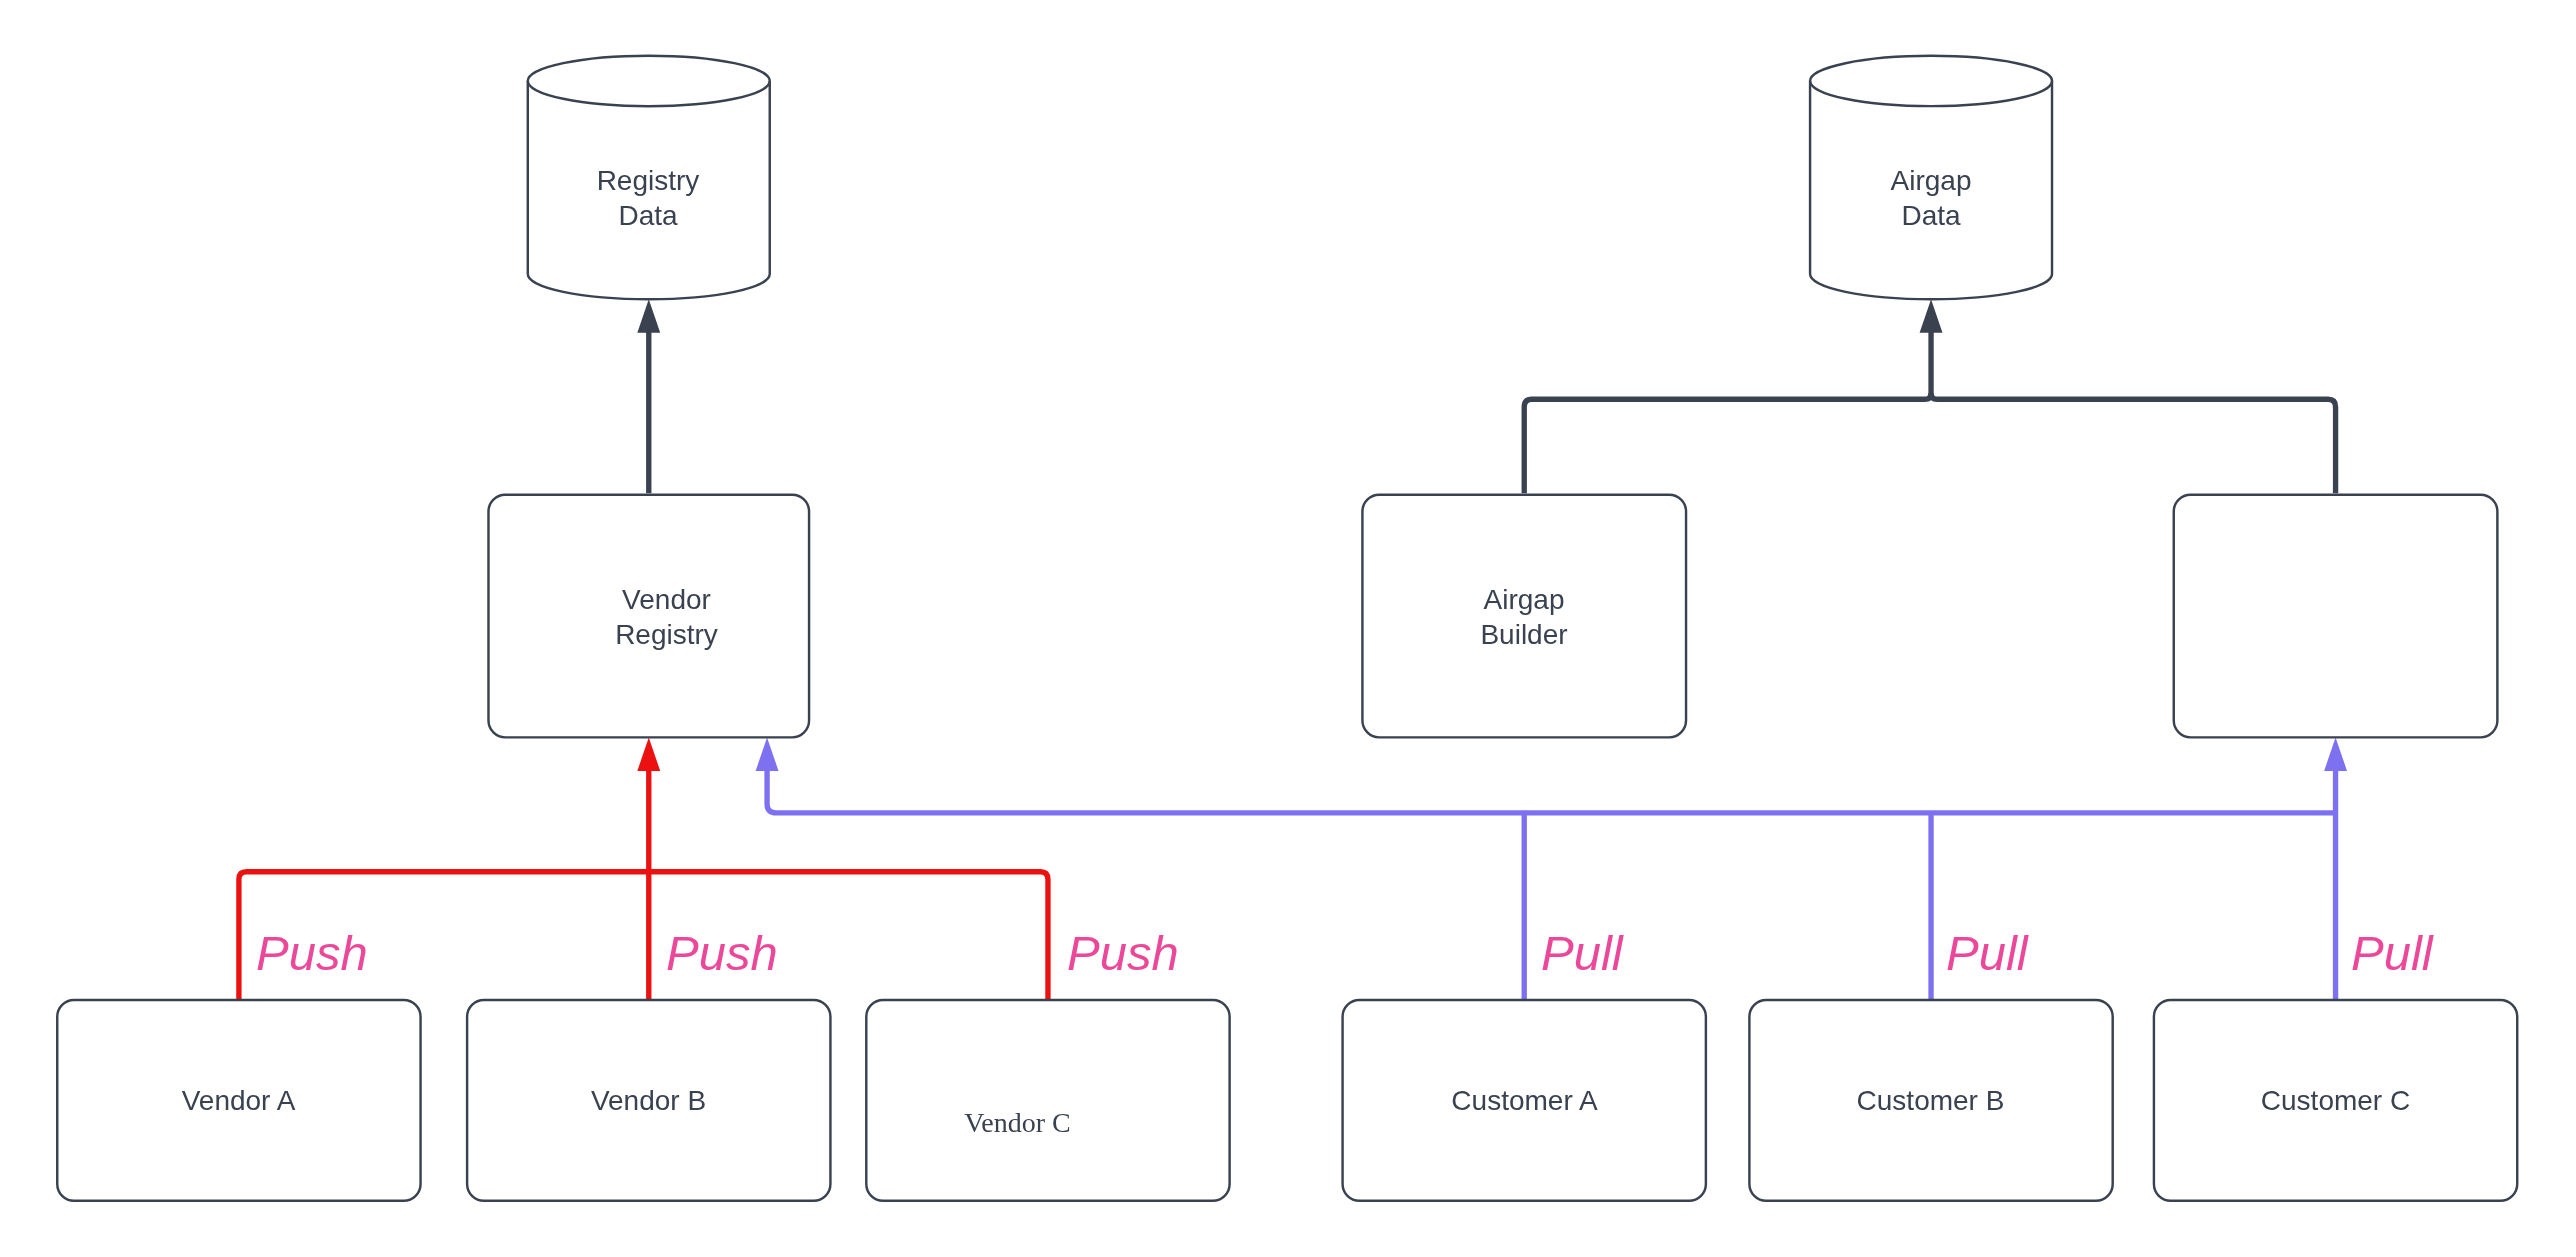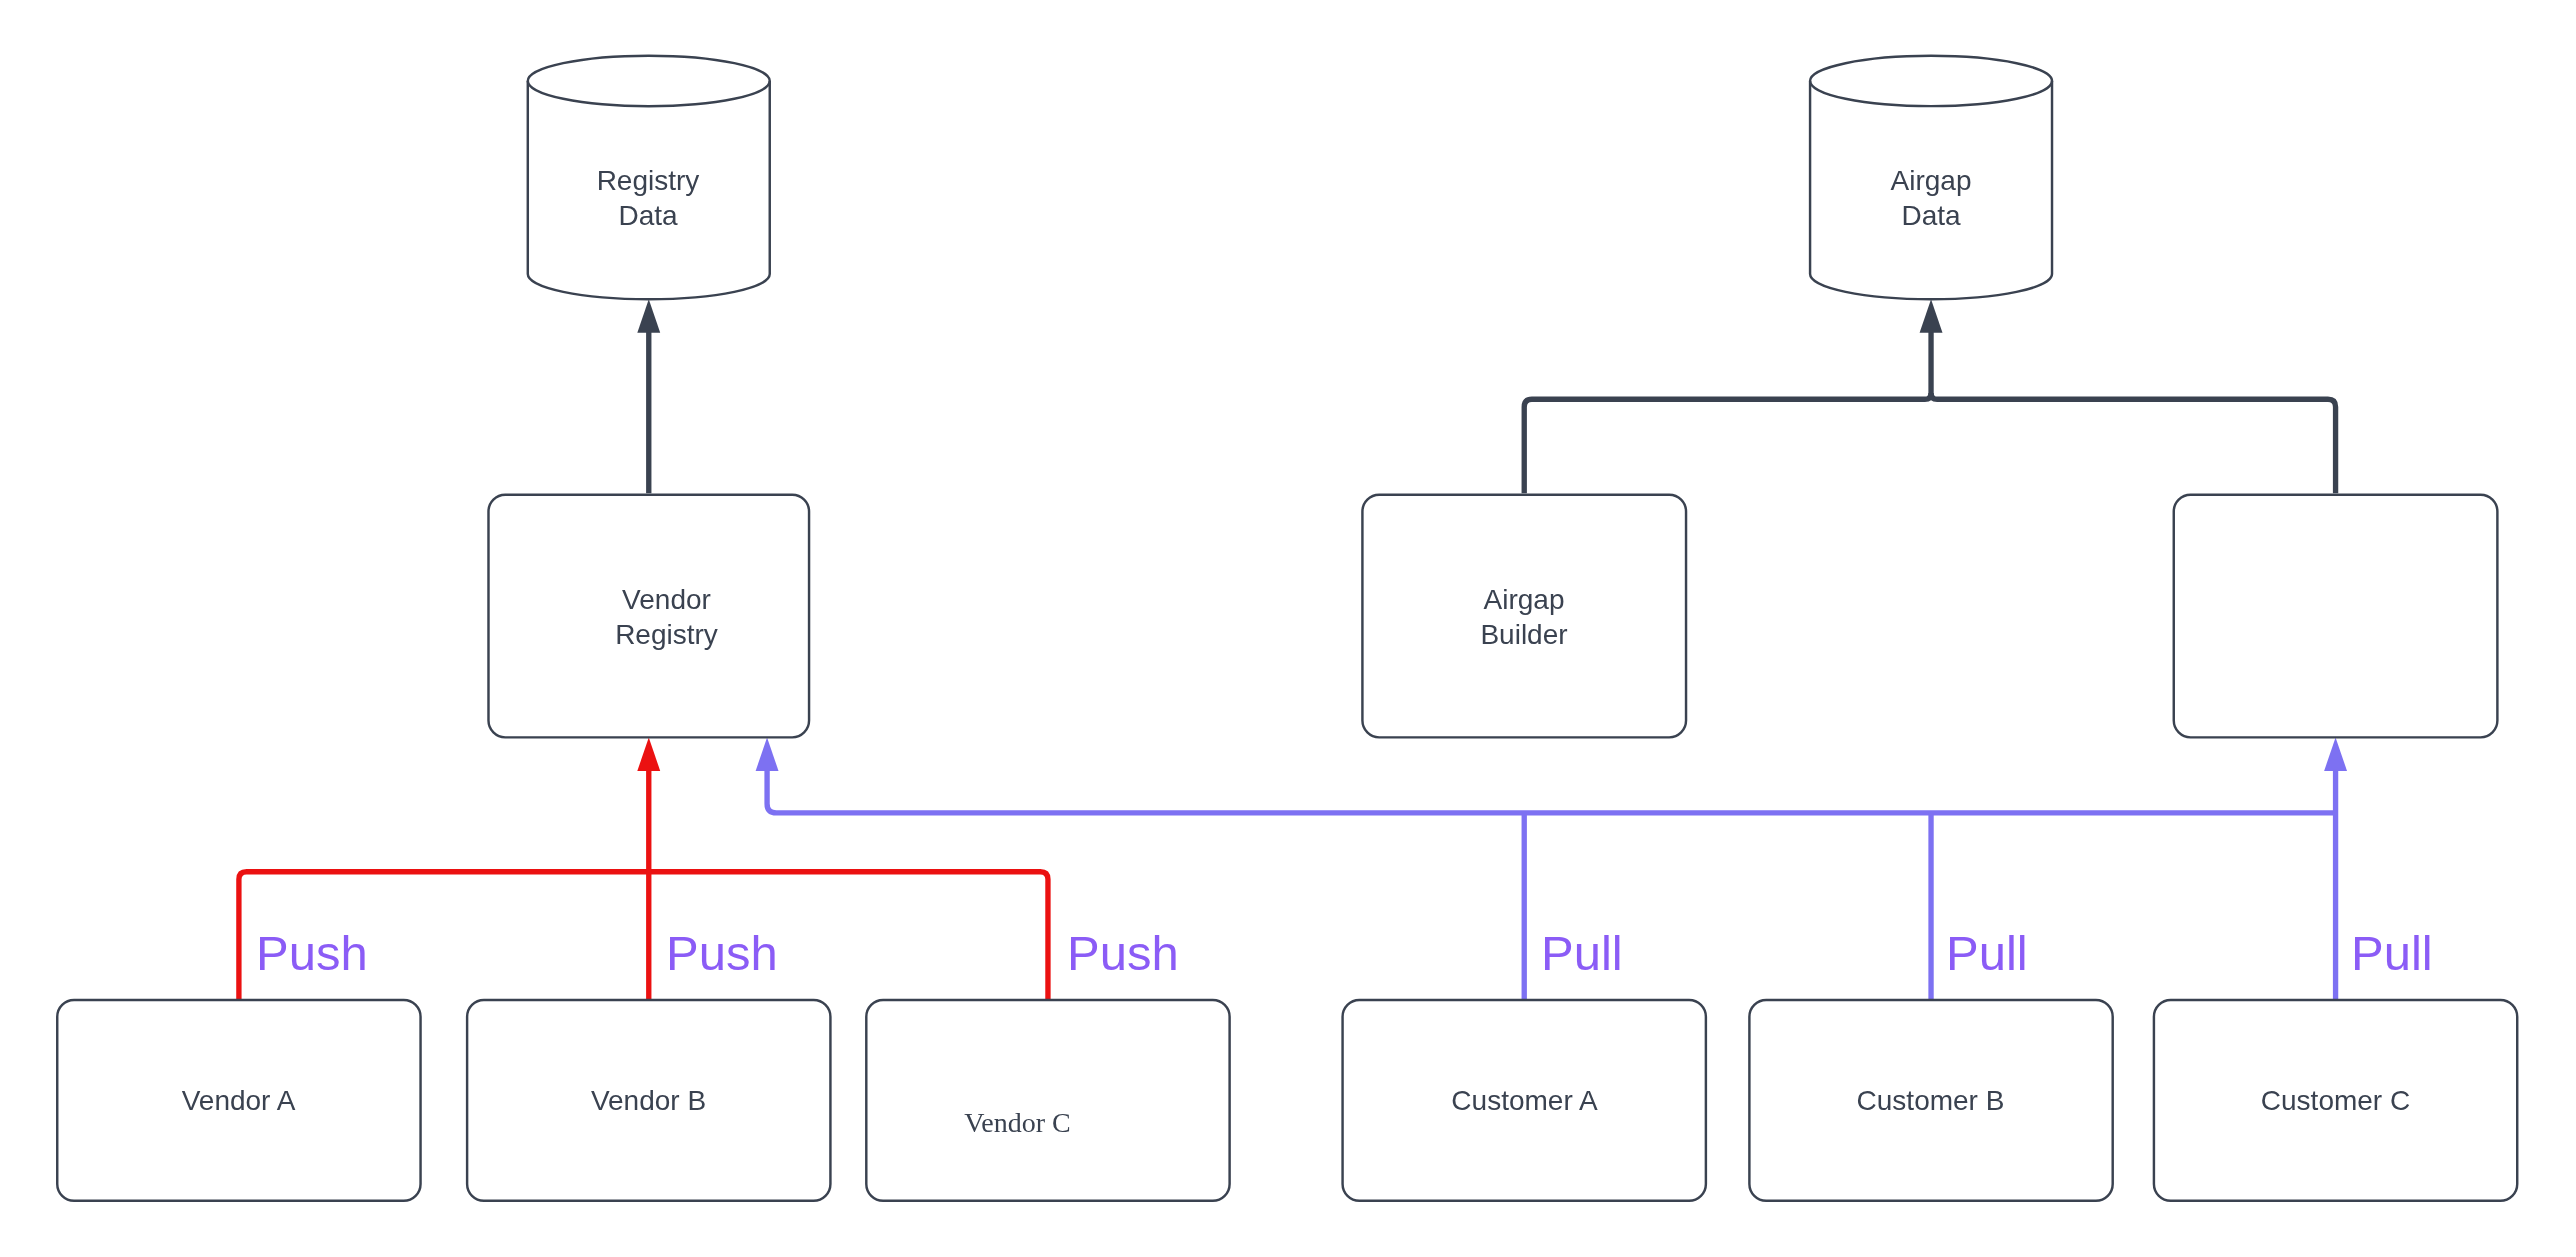--- a/index.html
+++ b/index.html
@@ -27,26 +27,27 @@
     justify-content: center;
     text-align: center;
     color: #3A4250;
     font-size: 28px;
     line-height: 1.25;
     white-space: pre-line;
     pointer-events: none;
   }
   .edge-label {
     position: absolute;
-    color: #8b5cf6;
+    color: #ec4899;
     font-size: 49px;
     line-height: 53px;
     height: 53px;
     white-space: nowrap;
     pointer-events: none;
+    font-style: italic;
   }
 </style>
 </head>
 <body>
 
 <div class="canvas">
 
   <svg class="edge-layer" width="2576" height="1258" viewBox="0 0 3375 1648">
 
     <g>

